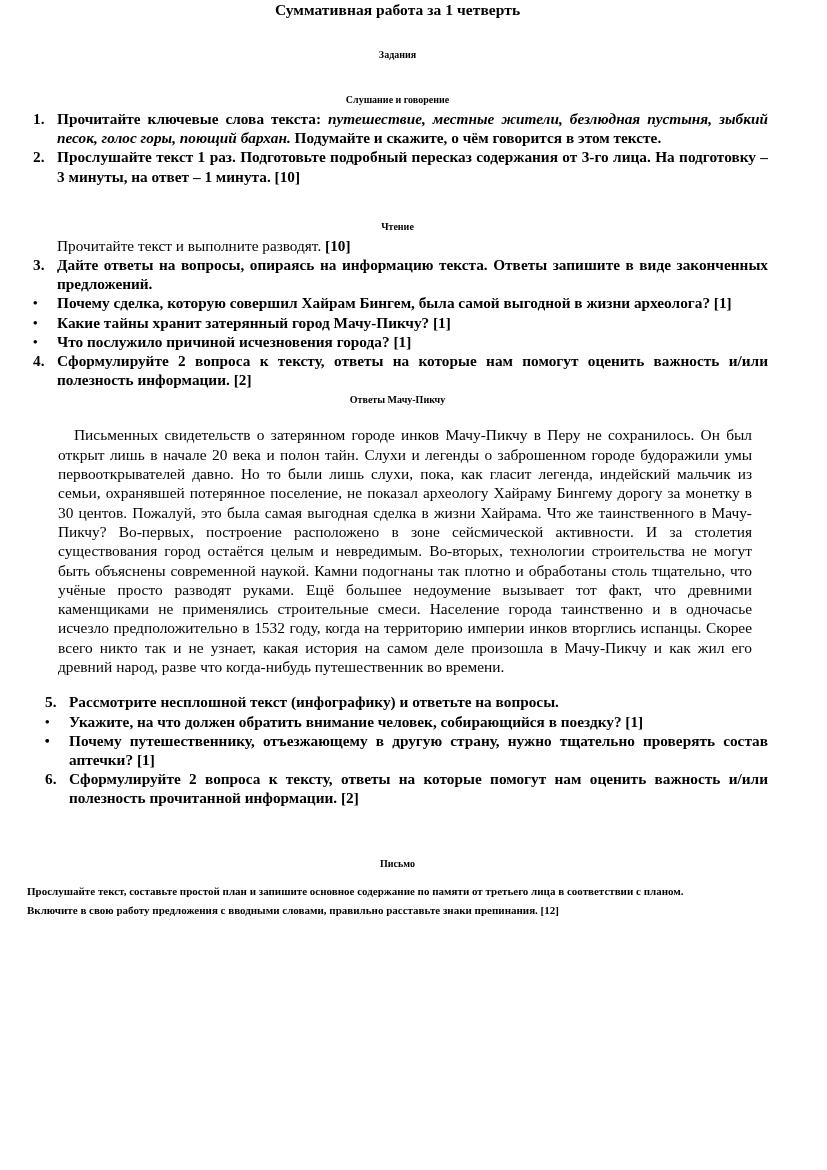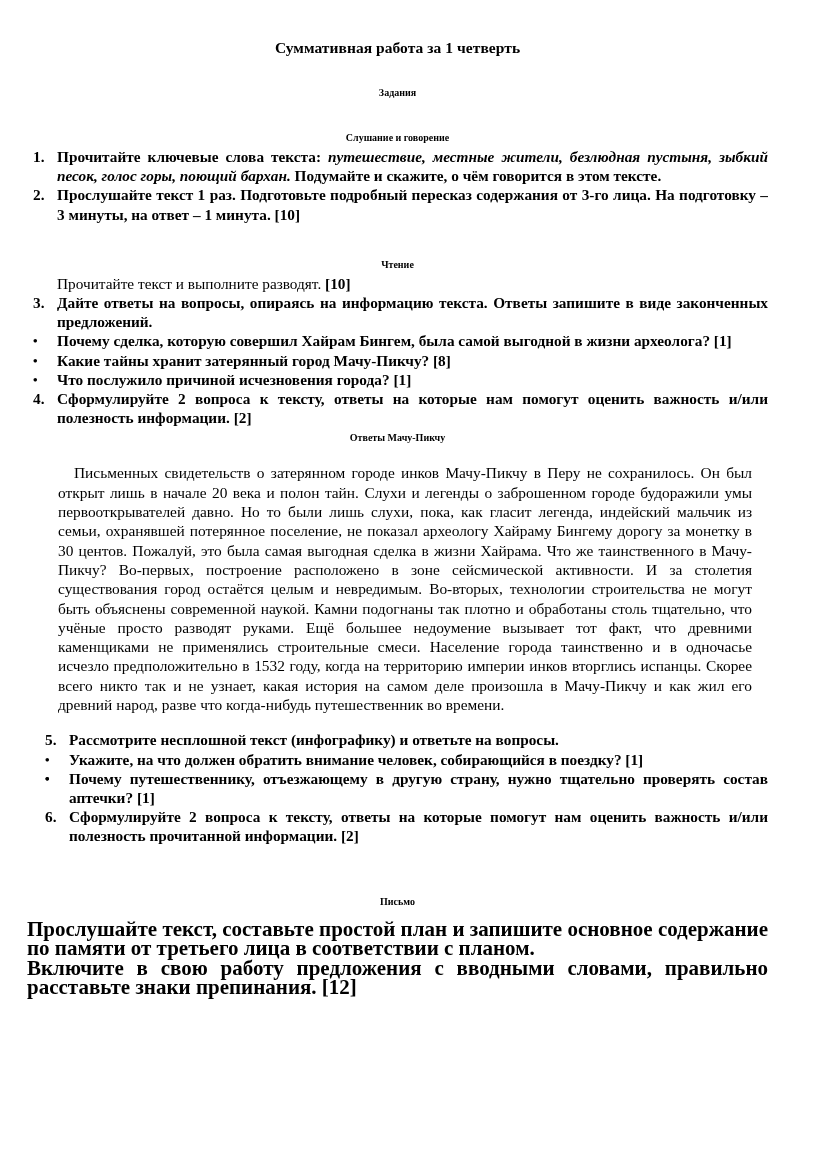--- a/index.html
+++ b/index.html
@@ -30,21 +30,20 @@
     top: 0;
     width: 741px; 
   }
 
   
   .doc-title {
     font-size: 15.5px;
     font-weight: bold;
     text-align: center;
     margin: 0;
-    padding-top: 38px;
     line-height: 19px;
     letter-spacing: 0.05px;
   }
   .section-heading {
     font-size: 10px;
     font-weight: bold;
     text-align: center;
     margin: 0;
     line-height: 19px;
   }
@@ -121,21 +120,21 @@
     text-align: justify;
     text-indent: 16px;
     margin: 16px;
     padding-left: 15px;  
     padding-right: 0px;
     hyphens: none;
   }
 
   
   .write-par {
-    font-size: 21px;
+    font-size: 11px;
     font-weight: bold;
     line-height: 19.6px;
     text-align: justify;
     margin: 0;
     padding-left: 0;     
   }
 
   .spacer-sm { height: 9px; }
 </style>
 </head>
@@ -164,21 +163,21 @@
     <div class="plain-line"><span>Прочитайте текст и выполните разводят. </span><span class="score">[10]</span></div>
 
     <ol class="task-list grp-a">
       <li class="item">
         <span class="marker">3.</span><span>Дайте ответы на вопросы, опираясь на информацию текста. Ответы запишите в виде законченных предложений.</span>
       </li>
       <li class="item">
         <span class="marker bullet-glyph">•</span><span>Почему сделка, которую совершил Хайрам Бингем, была самой выгодной в жизни археолога?  [1]</span>
       </li>
       <li class="item">
-        <span class="marker bullet-glyph">•</span><span>Какие тайны хранит затерянный город Мачу-Пикчу? [8]</span>
+        <span class="marker bullet-glyph">•</span><span>Какие тайны хранит затерянный город Мачу-Пикчу? [1]</span>
       </li>
       <li class="item">
         <span class="marker bullet-glyph">•</span><span>Что послужило причиной исчезновения города? [1]</span>
       </li>
       <li class="item">
         <span class="marker">4.</span><span>Сформулируйте 2 вопроса к тексту, ответы на которые нам помогут оценить важность и/или полезность информации. [2]</span>
       </li>
     </ol>
 
     <div class="section-heading heading-city">Ответы Мачу-Пикчу</div>

